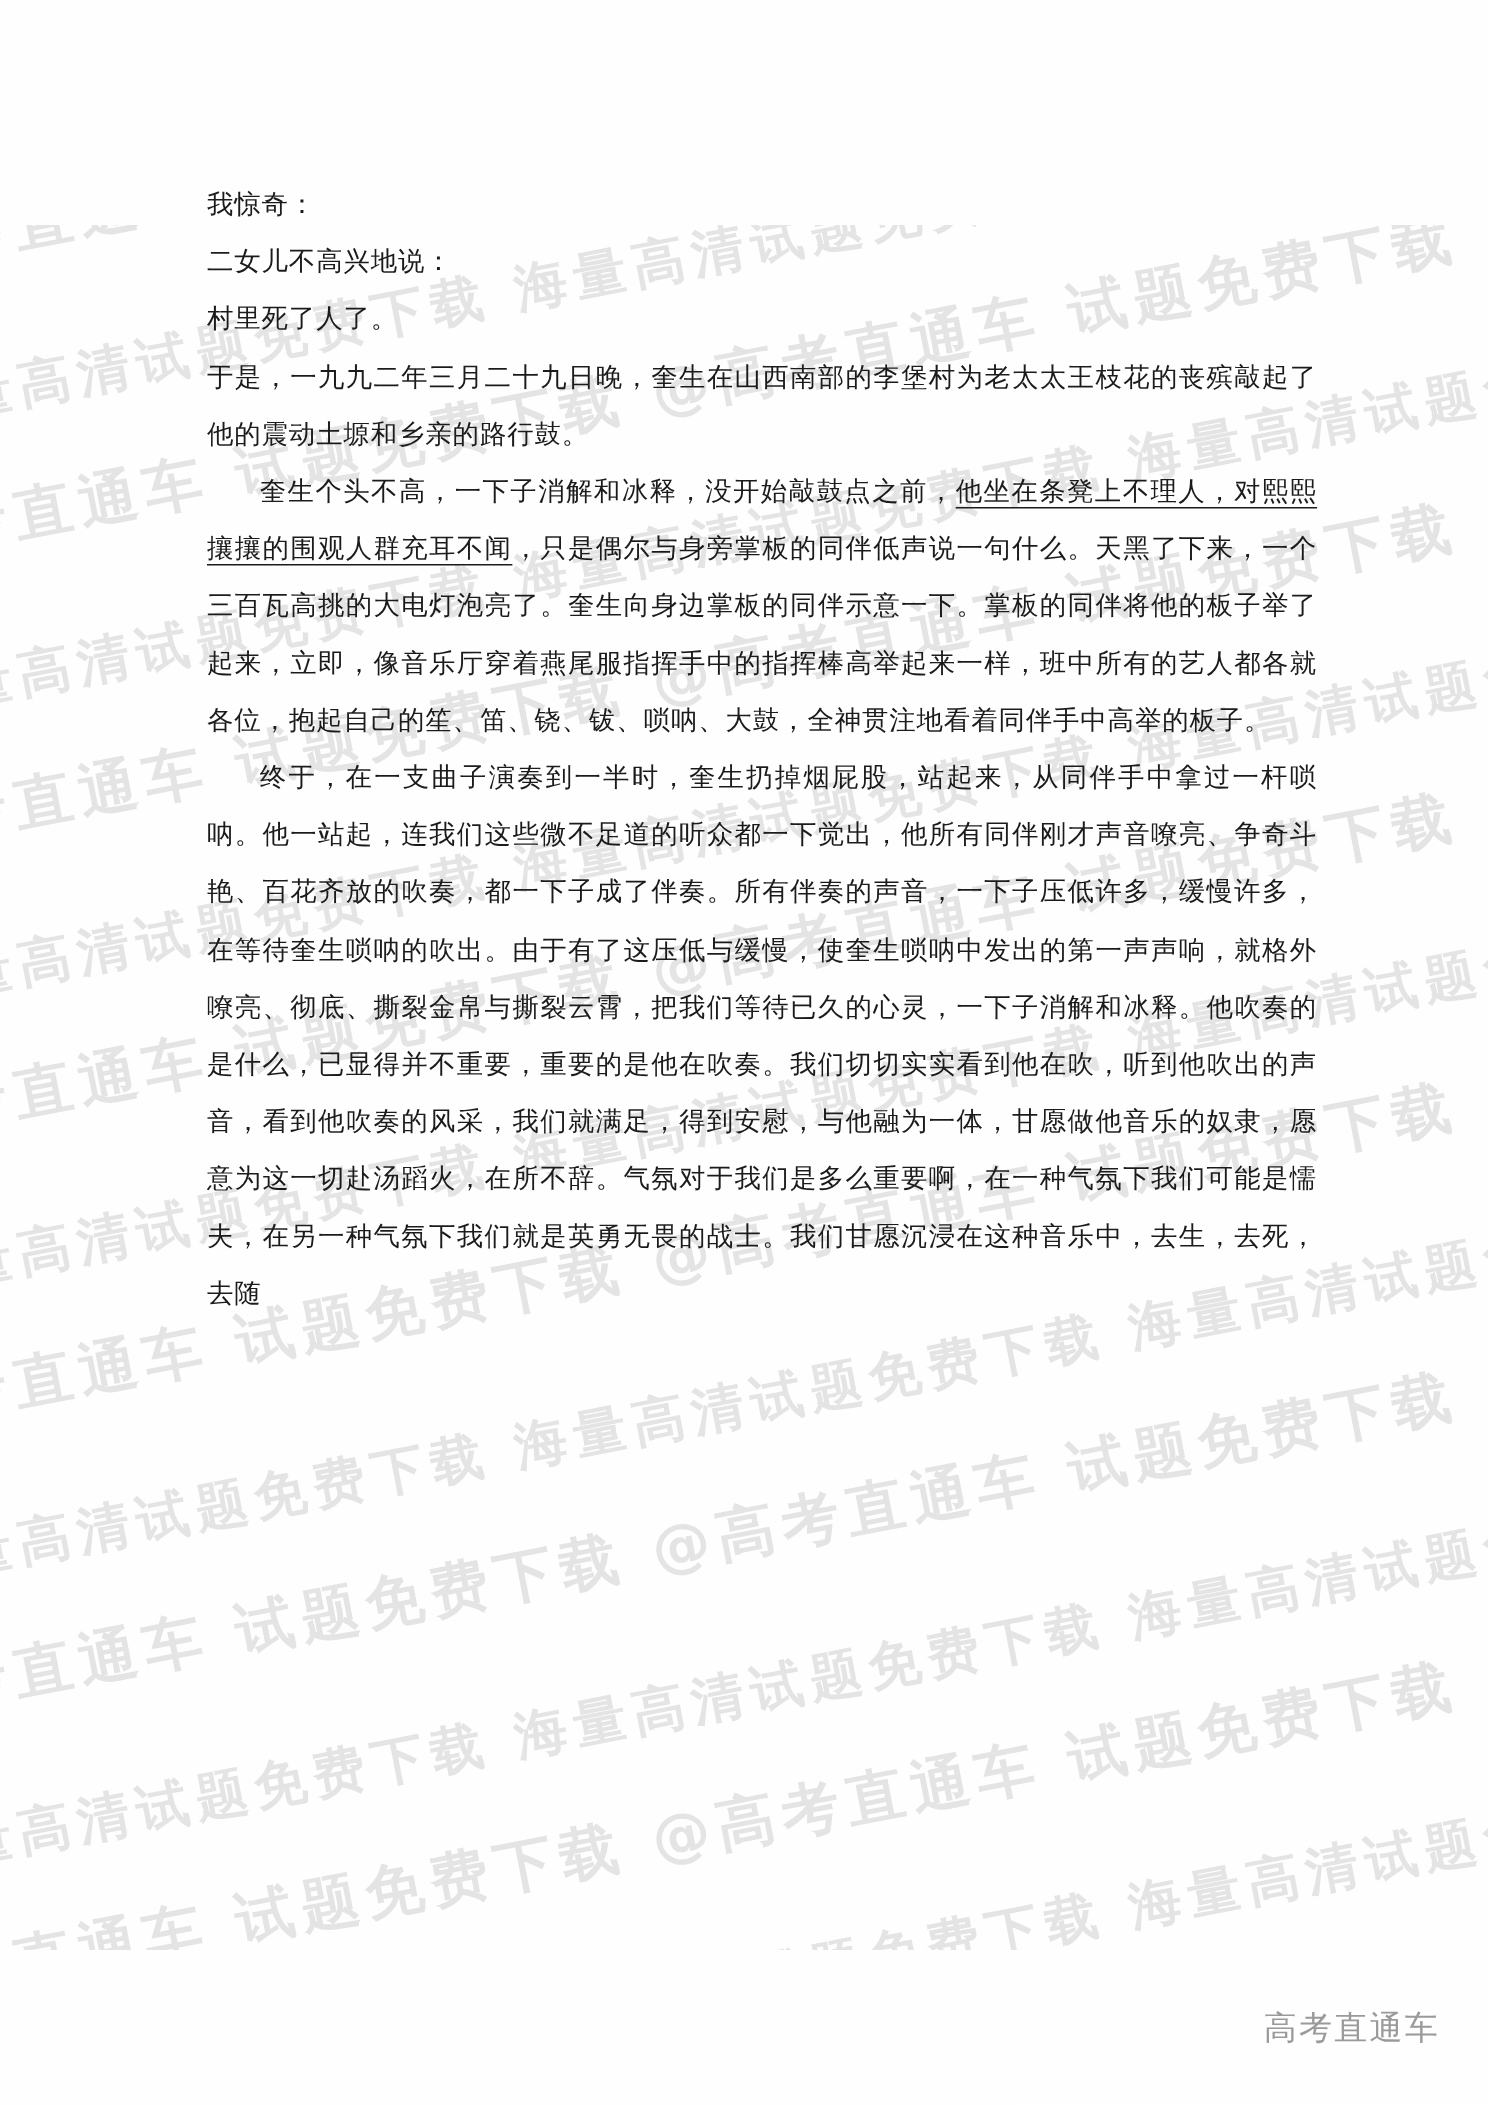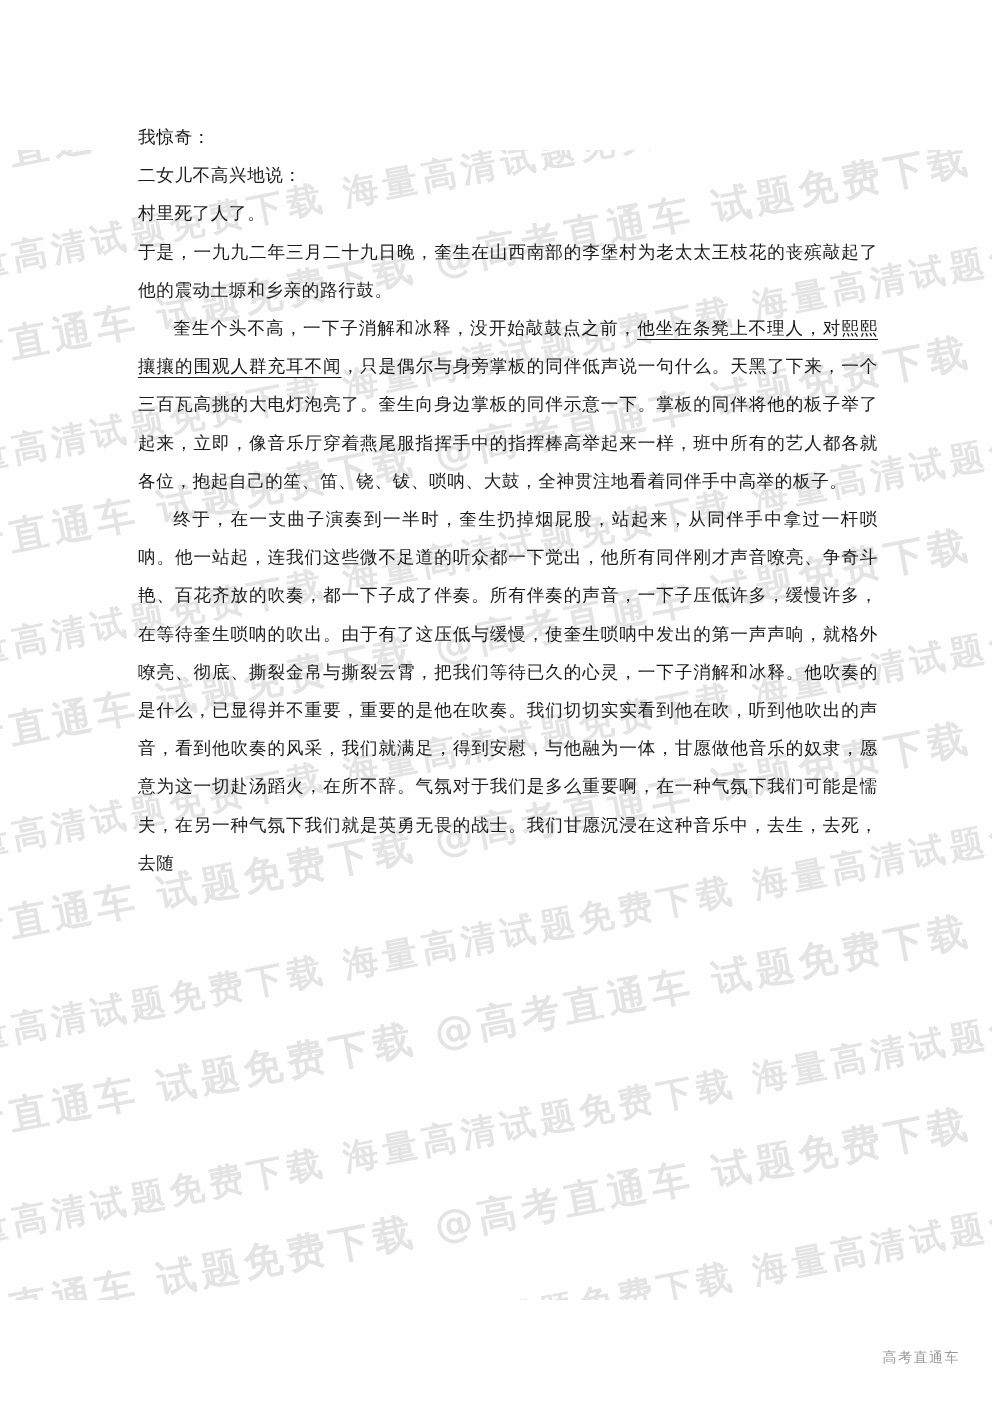--- a/index.html
+++ b/index.html
@@ -71,21 +71,21 @@
     text-underline-offset: 5px;
     text-decoration-thickness: 1.3px;
   }
 
   
   #footer-brand {
     position: absolute;
     right: 32px;
     bottom: 36px;
     font-family: "DejaVu Sans", "Liberation Sans", sans-serif;
-    font-size: 14px;
+    font-size: 22px;
     letter-spacing: 1.5px;
     color: #9a9a9a;
     z-index: 4;
   }
 </style>
 </head>
 <body>
 
 <div id="page-surface"></div>
 

